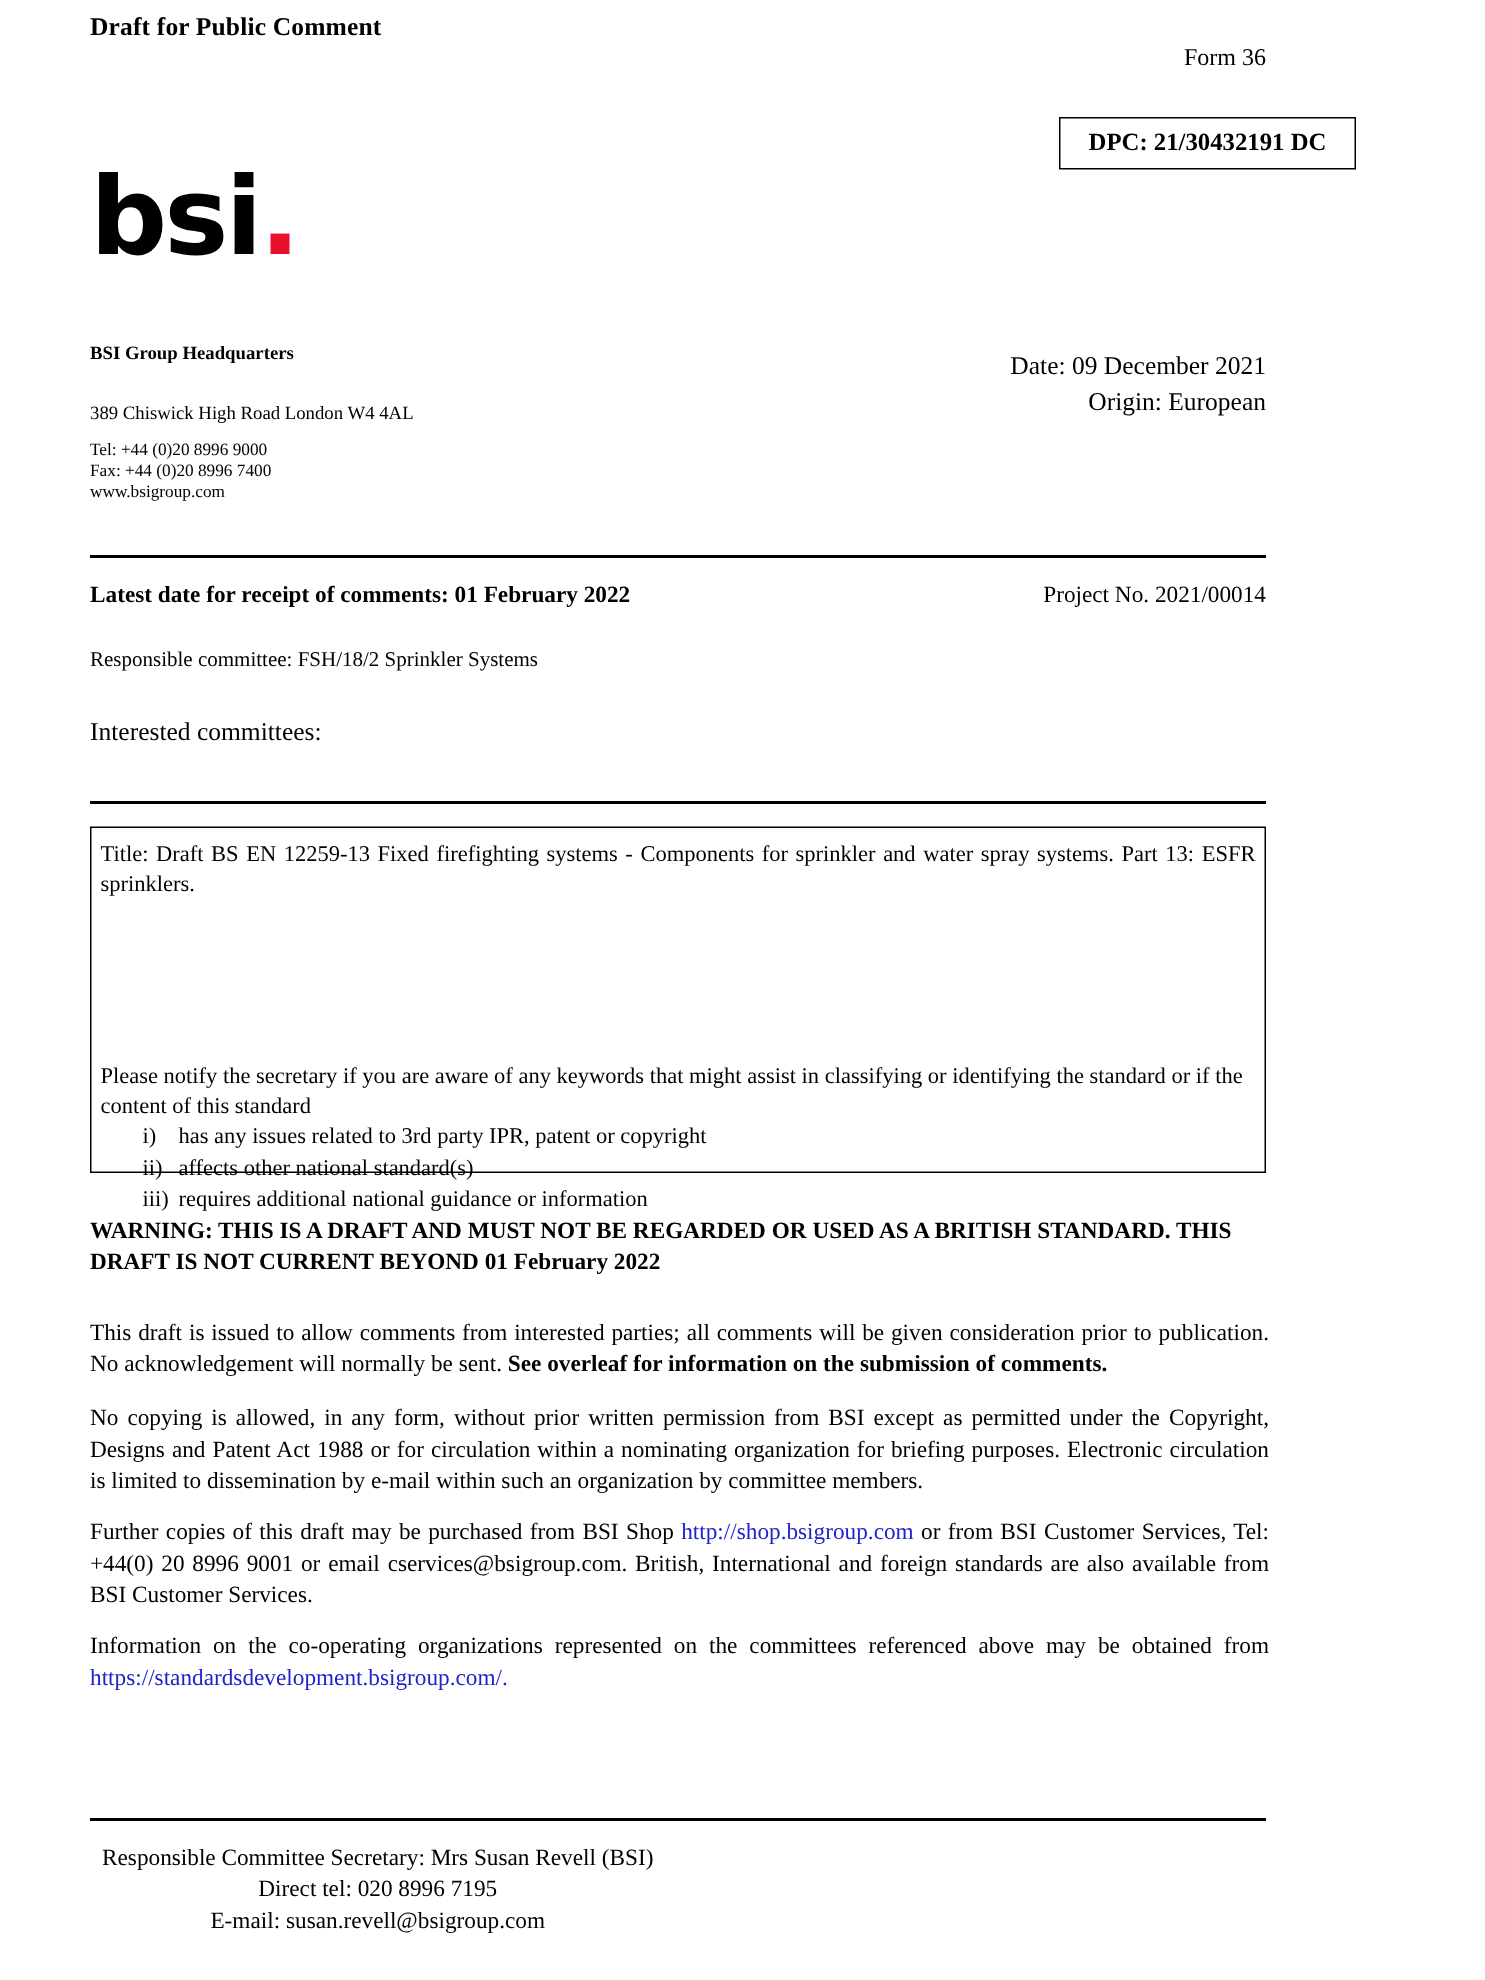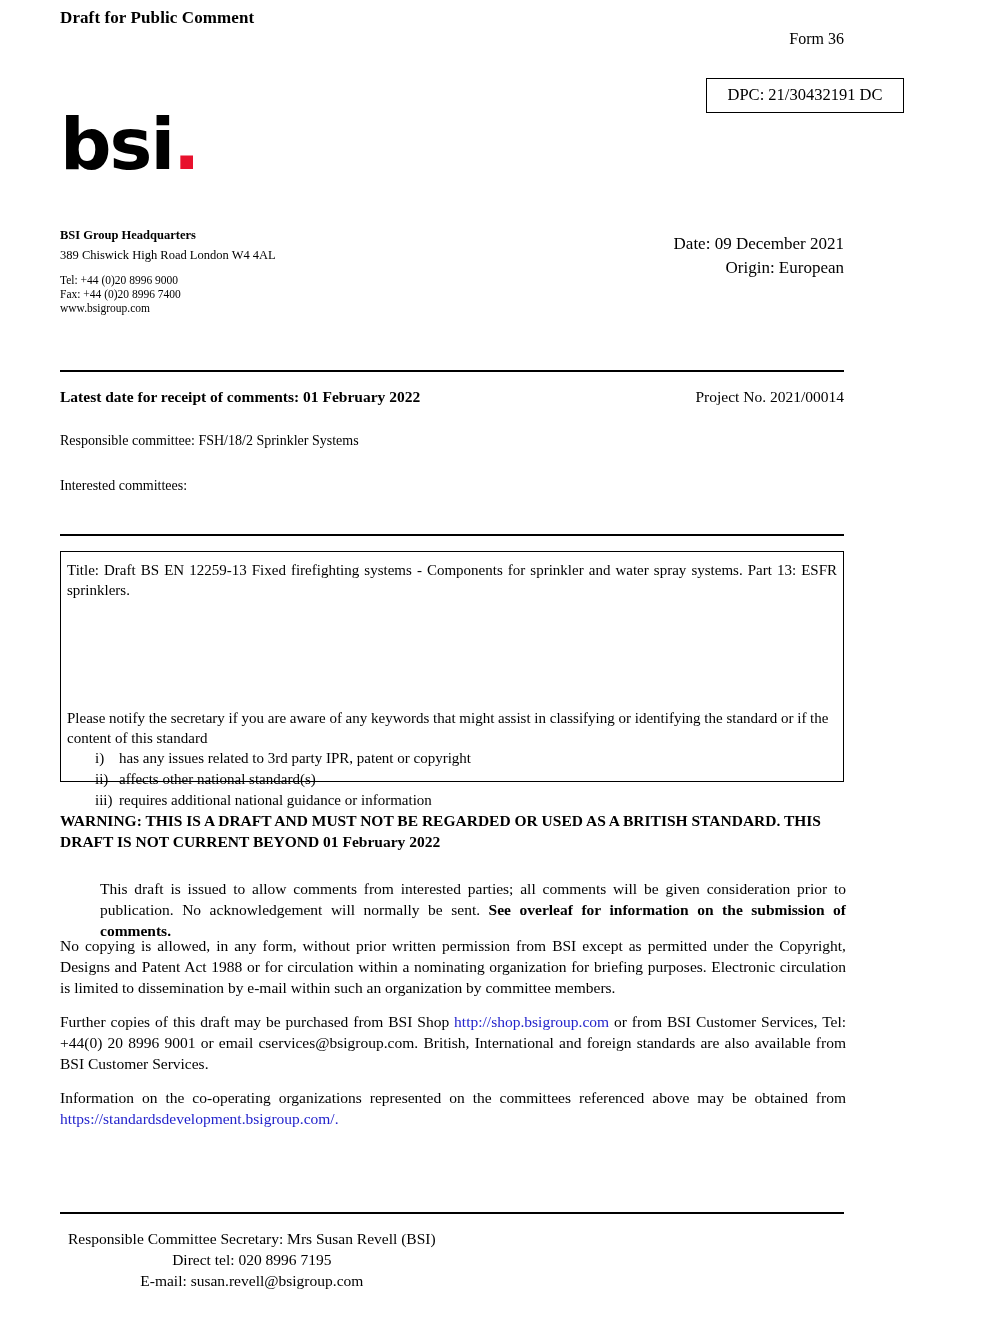--- a/index.html
+++ b/index.html
@@ -43,20 +43,21 @@
   }
   .dpc-box {
     position: absolute;
     right: 0;
     top: 78px;
     border: 1.5px solid #000;
     padding: 6px 12px 7px 12px;
     font-size: 16.5px;
     min-width: 172px;
     text-align: center;
+    font-weight: bold;
   }
   
   .logo {
     position: absolute;
     left: 60px;
     top: 108px;
     font-family: "DejaVu Sans", sans-serif;
     font-weight: bold;
     font-size: 72px;
     line-height: 72px;
@@ -68,21 +69,21 @@
   .addr {
     position: absolute;
     left: 60px;
     top: 228px;
     font-size: 12.5px;
     line-height: 15.5px;
   }
   .addr .hq {
     font-weight: bold;
     font-size: 12.5px;
-    margin-bottom: 4px;
+    margin-bottom: 24px;
   }
   .addr .street {
     font-size: 12.5px;
     margin-bottom: 10px;
   }
   .addr .small {
     font-size: 11.5px;
     line-height: 14px;
   }
   
@@ -123,21 +124,21 @@
   .resp-committee {
     position: absolute;
     left: 60px;
     top: 433px;
     font-size: 14px;
   }
   .interested {
     position: absolute;
     left: 60px;
     top: 478px;
-    font-size: 14px;
+    font-size: 17px;
   }
   
   .title-box {
     position: absolute;
     left: 60px;
     right: 60px;
     top: 551px;
     height: 231px;
     border: 1.3px solid #000;
     box-sizing: border-box;
@@ -178,21 +179,21 @@
     line-height: 21px;
   }
   .body-text {
     position: absolute;
     left: 60px;
     right: 58px;
     font-size: 15.5px;
     line-height: 21px;
     text-align: justify;
   }
-  #para1 { top: 878px; margin-left: 40px; }
+  #para1 { top: 878px; }
   #para2 { top: 935px; }
   #para3 { top: 1011px; }
   #para4 { top: 1087px; }
   a, .link {
     color: #2222cc;
     text-decoration: none;
   }
   .link-plain { color: #2222cc; }
   
   .footer {

